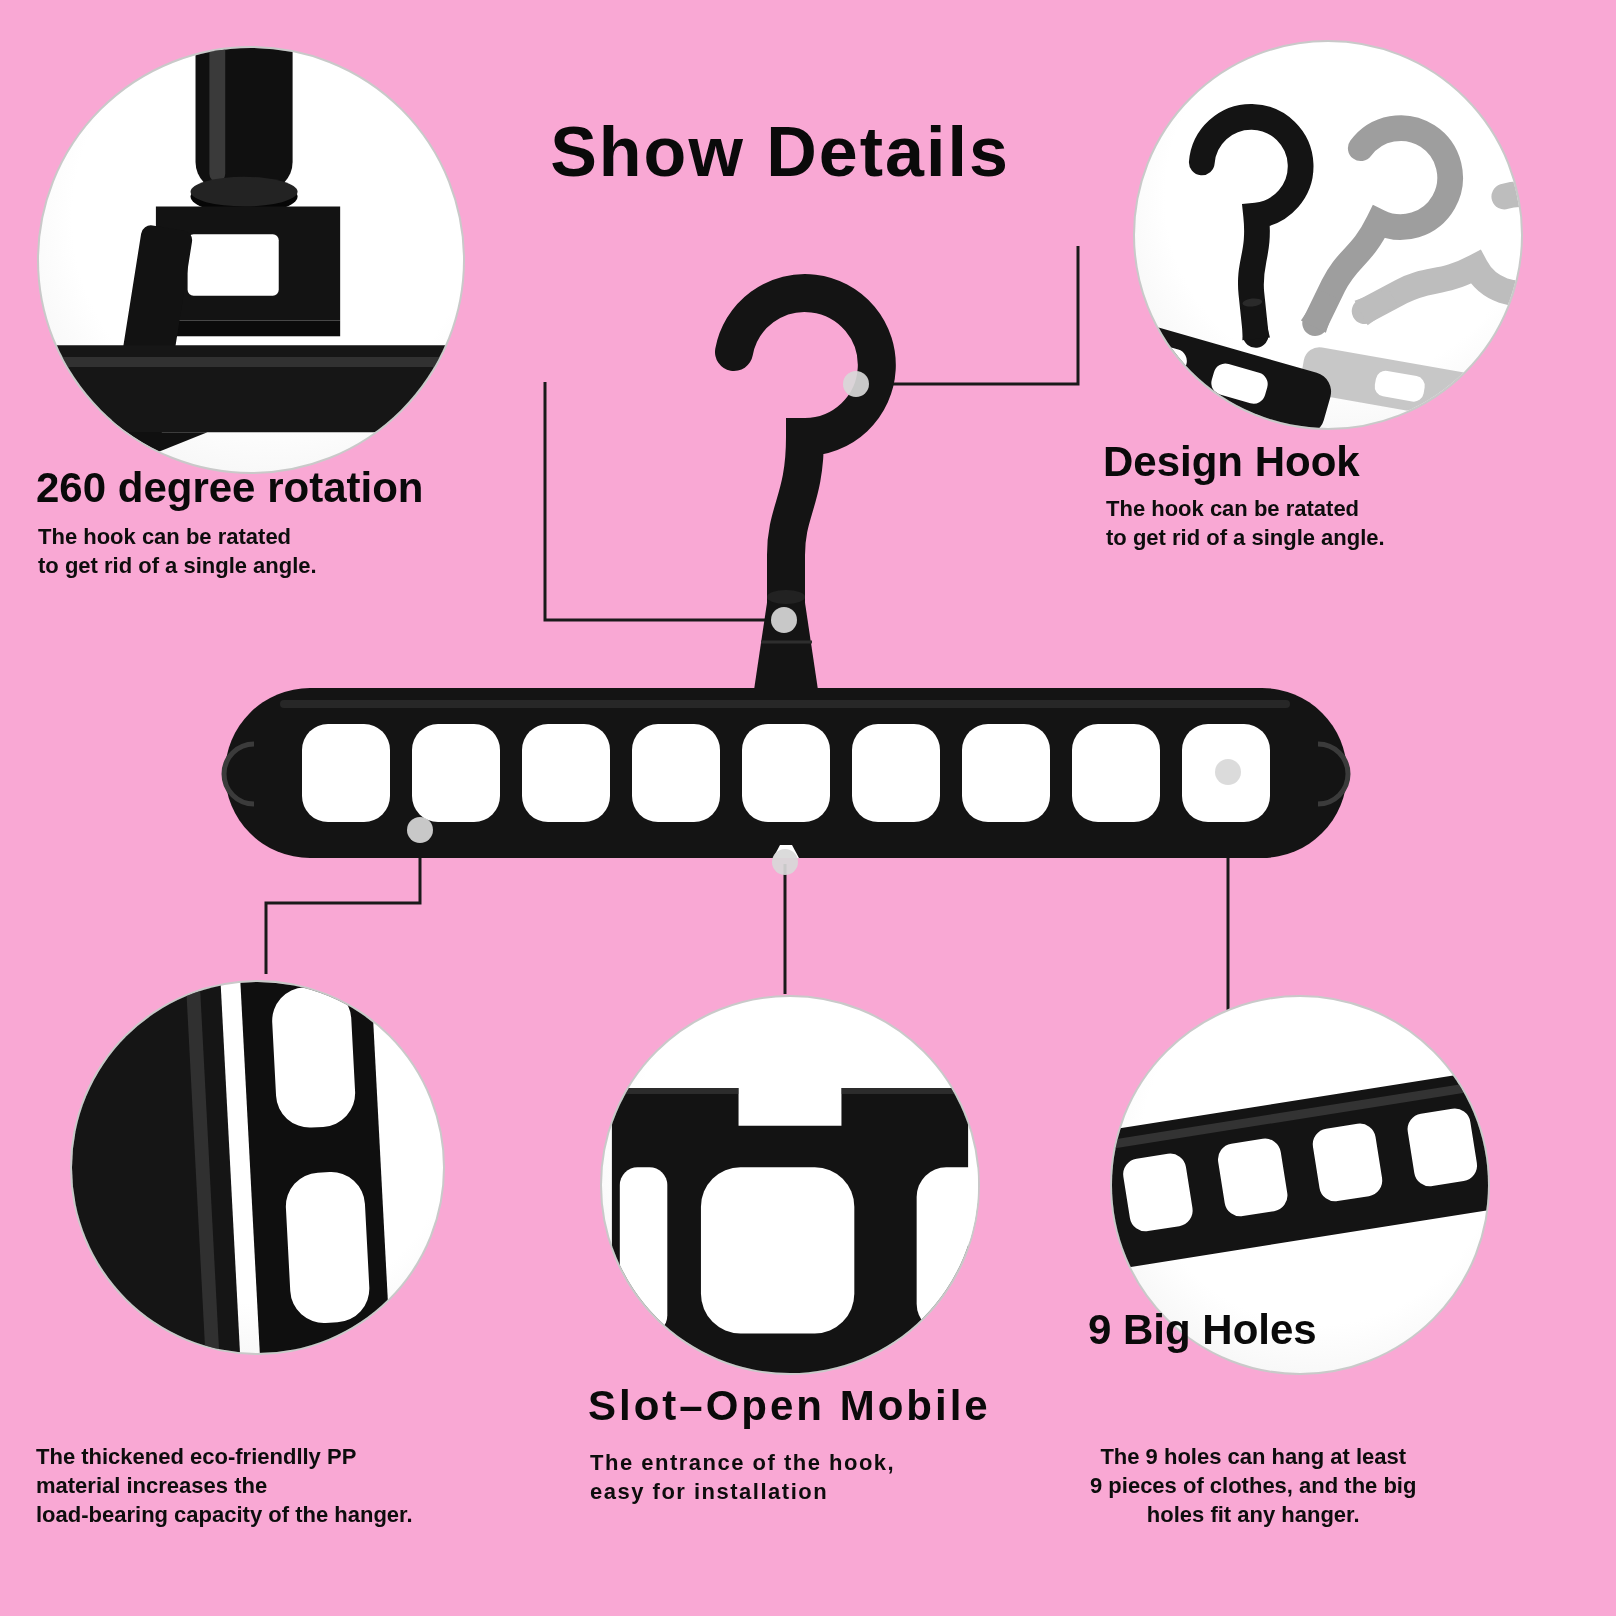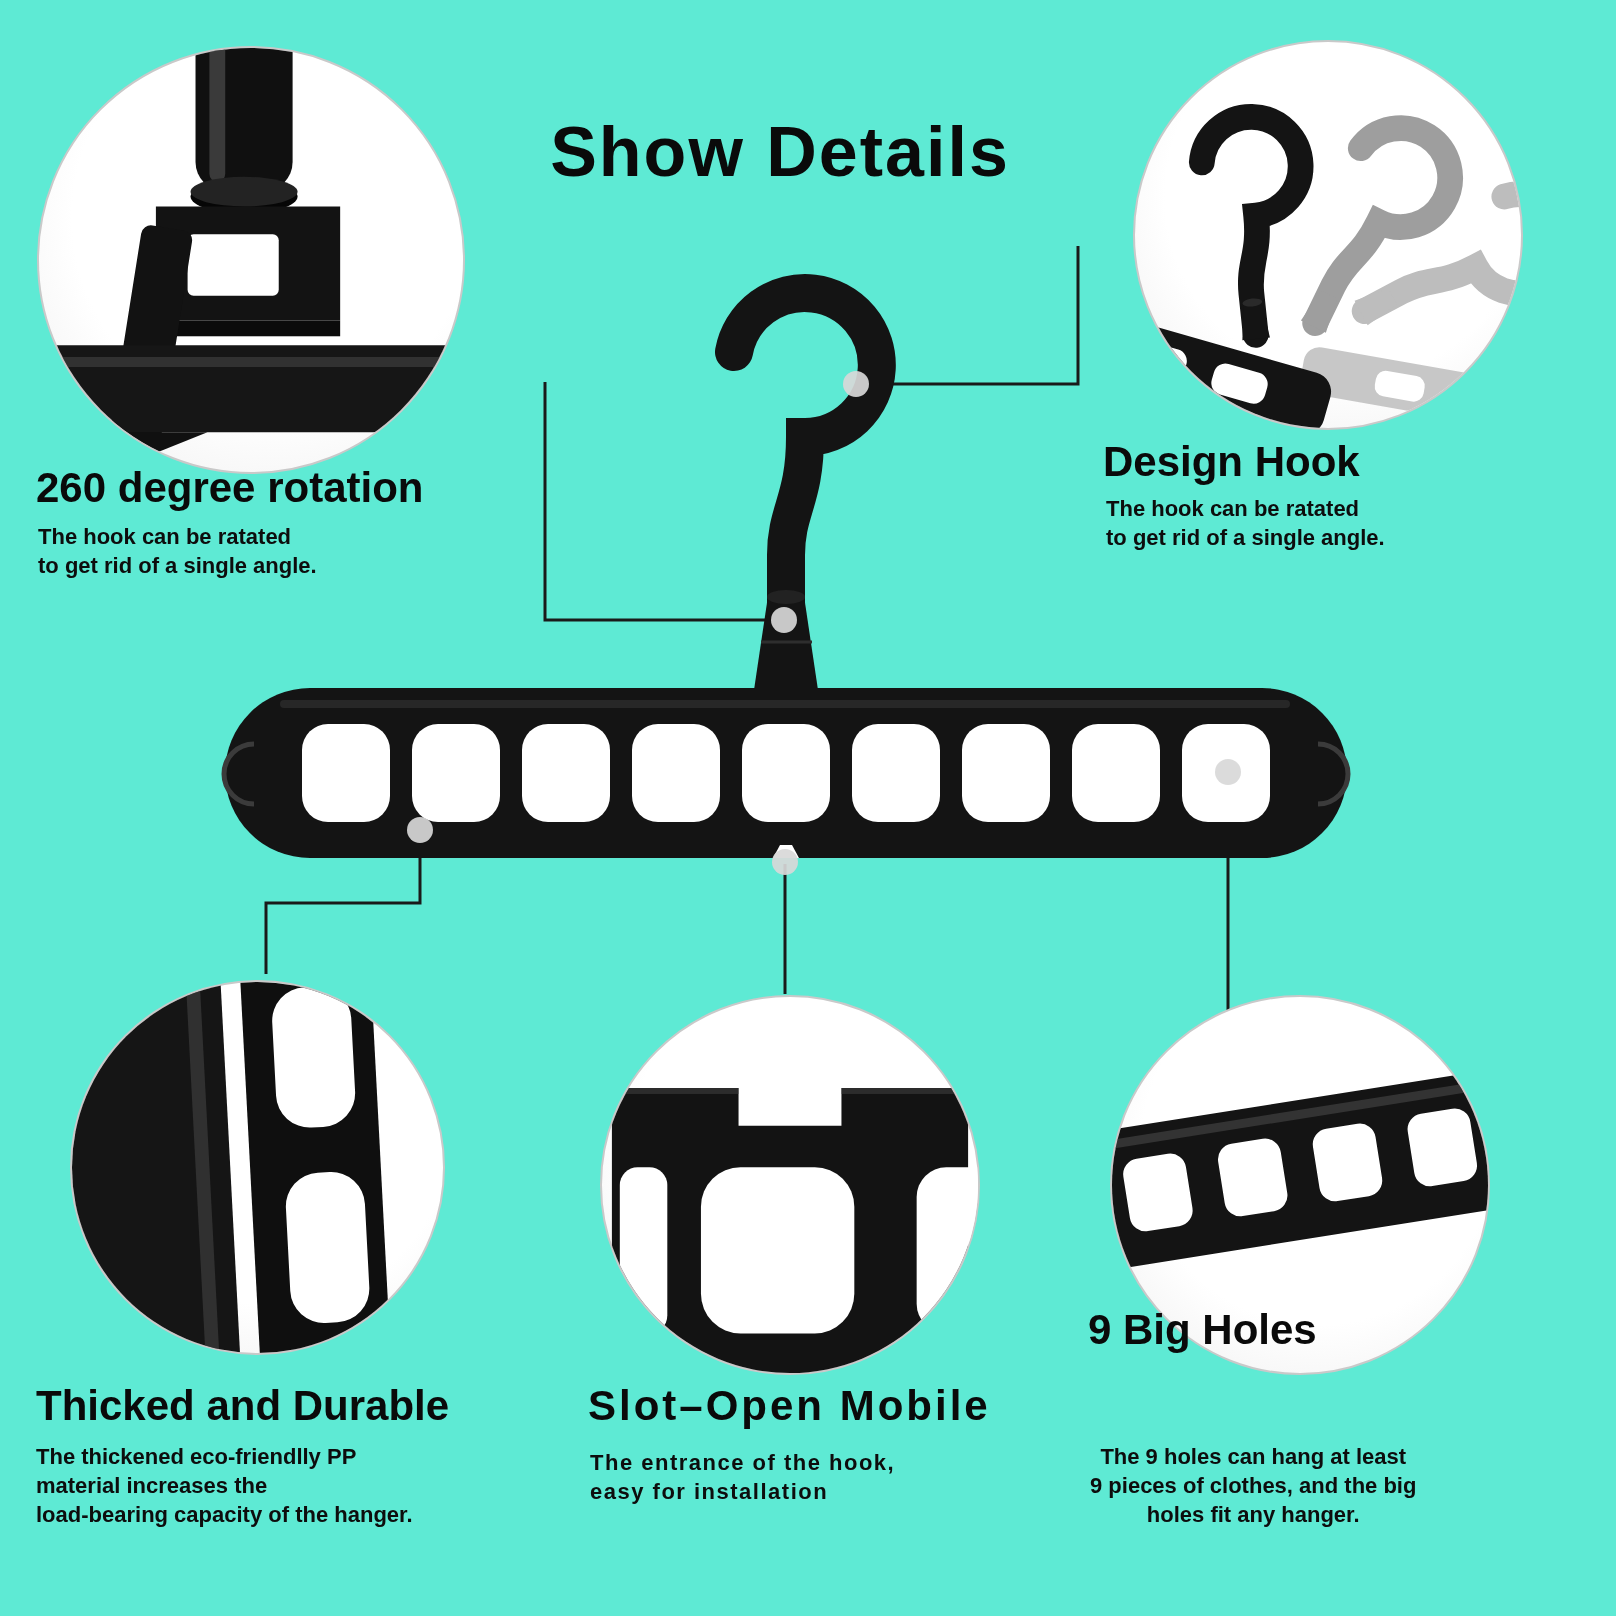--- a/index.html
+++ b/index.html
@@ -3,21 +3,21 @@
 <meta charset="utf-8">
 <style>
   * { margin: 0; padding: 0; box-sizing: border-box; }
   html, body { width: 1616px; height: 1616px; }
   body {
     background: #ffffff;
     font-family: "Liberation Sans", sans-serif;
     color: #0d0d0d;
     overflow: hidden;
   }
-  .canvas { position: relative; width: 1616px; height: 1616px; background: #5eead4; }
+  .canvas { position: relative; width: 1616px; height: 1616px; background: #f9a8d4; }
   .abs { position: absolute; }
   .title {
     font-size: 70px;
     font-weight: 800;
     letter-spacing: 2px;
     color: #0a0a0a;
     text-align: center;
   }
   .heading {
     font-size: 42px;
@@ -182,21 +182,20 @@
   </div>
 
   <div class="abs heading" style="left:36px; top:464px;">260 degree rotation</div>
   <div class="abs body-text" style="left:38px; top:522px;">The hook can be ratated
 to get rid of a single angle.</div>
 
   <div class="abs heading" style="left:1103px; top:438px;">Design Hook</div>
   <div class="abs body-text" style="left:1106px; top:494px;">The hook can be ratated
 to get rid of a single angle.</div>
 
-  <div class="abs heading" style="left:36px; top:1382px;">Thicked and Durable</div>
   <div class="abs body-text" style="left:36px; top:1442px;">The thickened eco-friendlly PP
 material increases the
 load-bearing capacity of the hanger.</div>
 
   <div class="abs heading spaced" style="left:588px; top:1382px;">Slot–Open Mobile</div>
   <div class="abs body-text spaced-body" style="left:590px; top:1442px;">The entrance of the hook,
 easy for installation</div>
 
   <div class="abs heading" style="left:1088px; top:1306px;">9 Big Holes</div>
   <div class="abs body-text" style="left:1090px; top:1442px;text-align:center;">The 9 holes can hang at least

